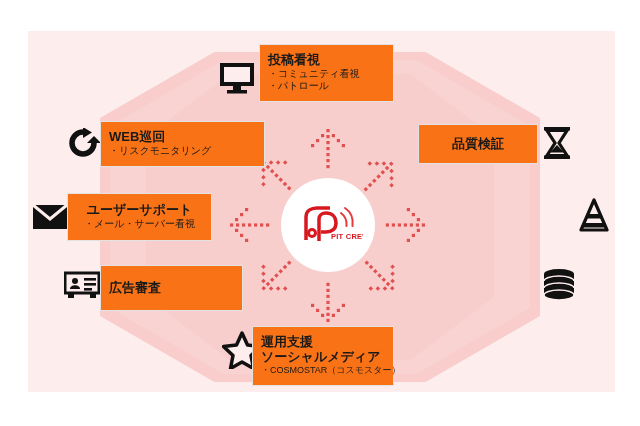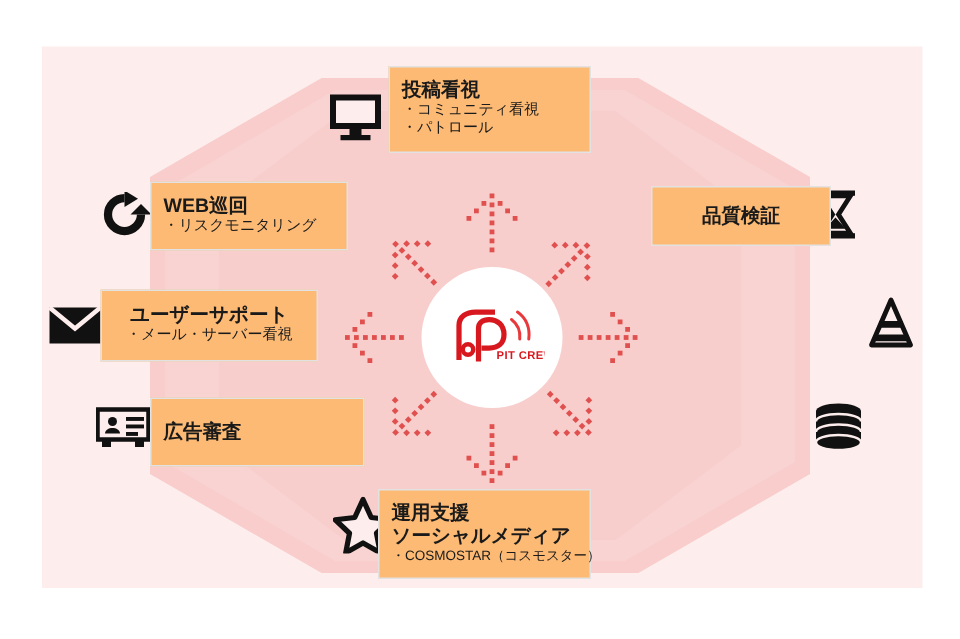--- a/index.html
+++ b/index.html
@@ -66,21 +66,21 @@
     width: 94px; height: 94px;
     border-radius: 50%;
     background: #ffffff;
     display: flex; align-items: center; justify-content: center;
   }
   #center-logo { width: 70px; height: 42px; display:block; }
 
   
   .box {
     position: absolute;
-    background: #fdba74;
+    background: #f97316;
     border: 1px solid #e2e2e2;
     box-sizing: border-box;
     display: flex;
     flex-direction: column;
     justify-content: center;
     padding: 4px 8px;
   }
   .box .title {
     font-weight: bold;
     font-size: 13px;
@@ -88,26 +88,26 @@
     line-height: 1.15;
     white-space: nowrap;
   }
   .box .sub {
     font-weight: normal;
     font-size: 10px;
     color: #1a1a1a;
     line-height: 1.25;
     white-space: nowrap;
   }
-  .box.center-title { align-items: center; margin-left: 16px; }
+  .box.center-title { align-items: center; }
   .box.center-title .title { text-align: center; }
 
   
   #box-post      { left: 259px; top: 44px;  width: 135px; height: 58px; }
-  #box-web       { left: 100px; top: 121px; width: 132px; height: 46px; }
+  #box-web       { left: 100px; top: 121px; width: 165px; height: 46px; }
   #box-support   { left: 67px;  top: 193px; width: 145px; height: 48px; text-align: center; }
   #box-ad        { left: 100px; top: 265px; width: 143px; height: 46px; }
   #box-social    { left: 252px; top: 326px; width: 142px; height: 60px; }
   #box-quality   { left: 418px; top: 124px; width: 120px; height: 40px;}
   #box-schoolnet { left: 440px; top: 194px; width: 130px; height: 48px; }
   #box-server    { left: 418px; top: 266px; width: 120px; height: 40px;}
 
   
   .icon { position: absolute; }
   #icon-monitor   { left: 219px; top: 62px;  width: 36px; height: 32px; }

